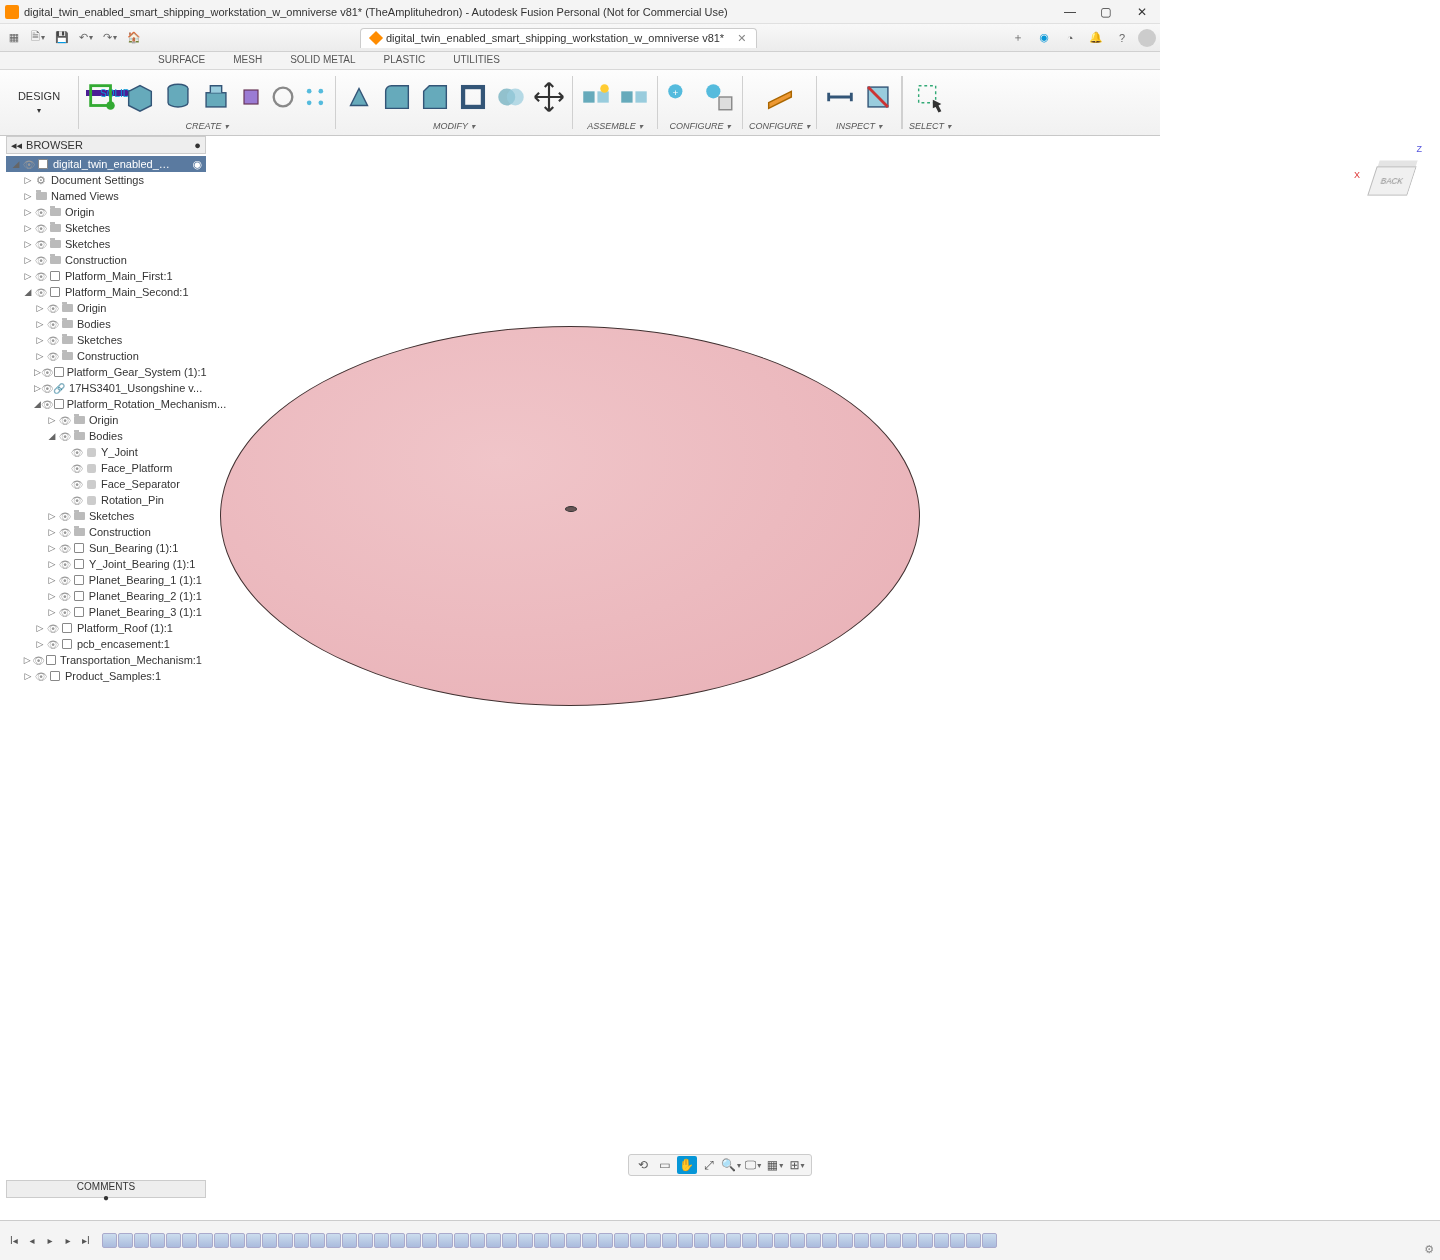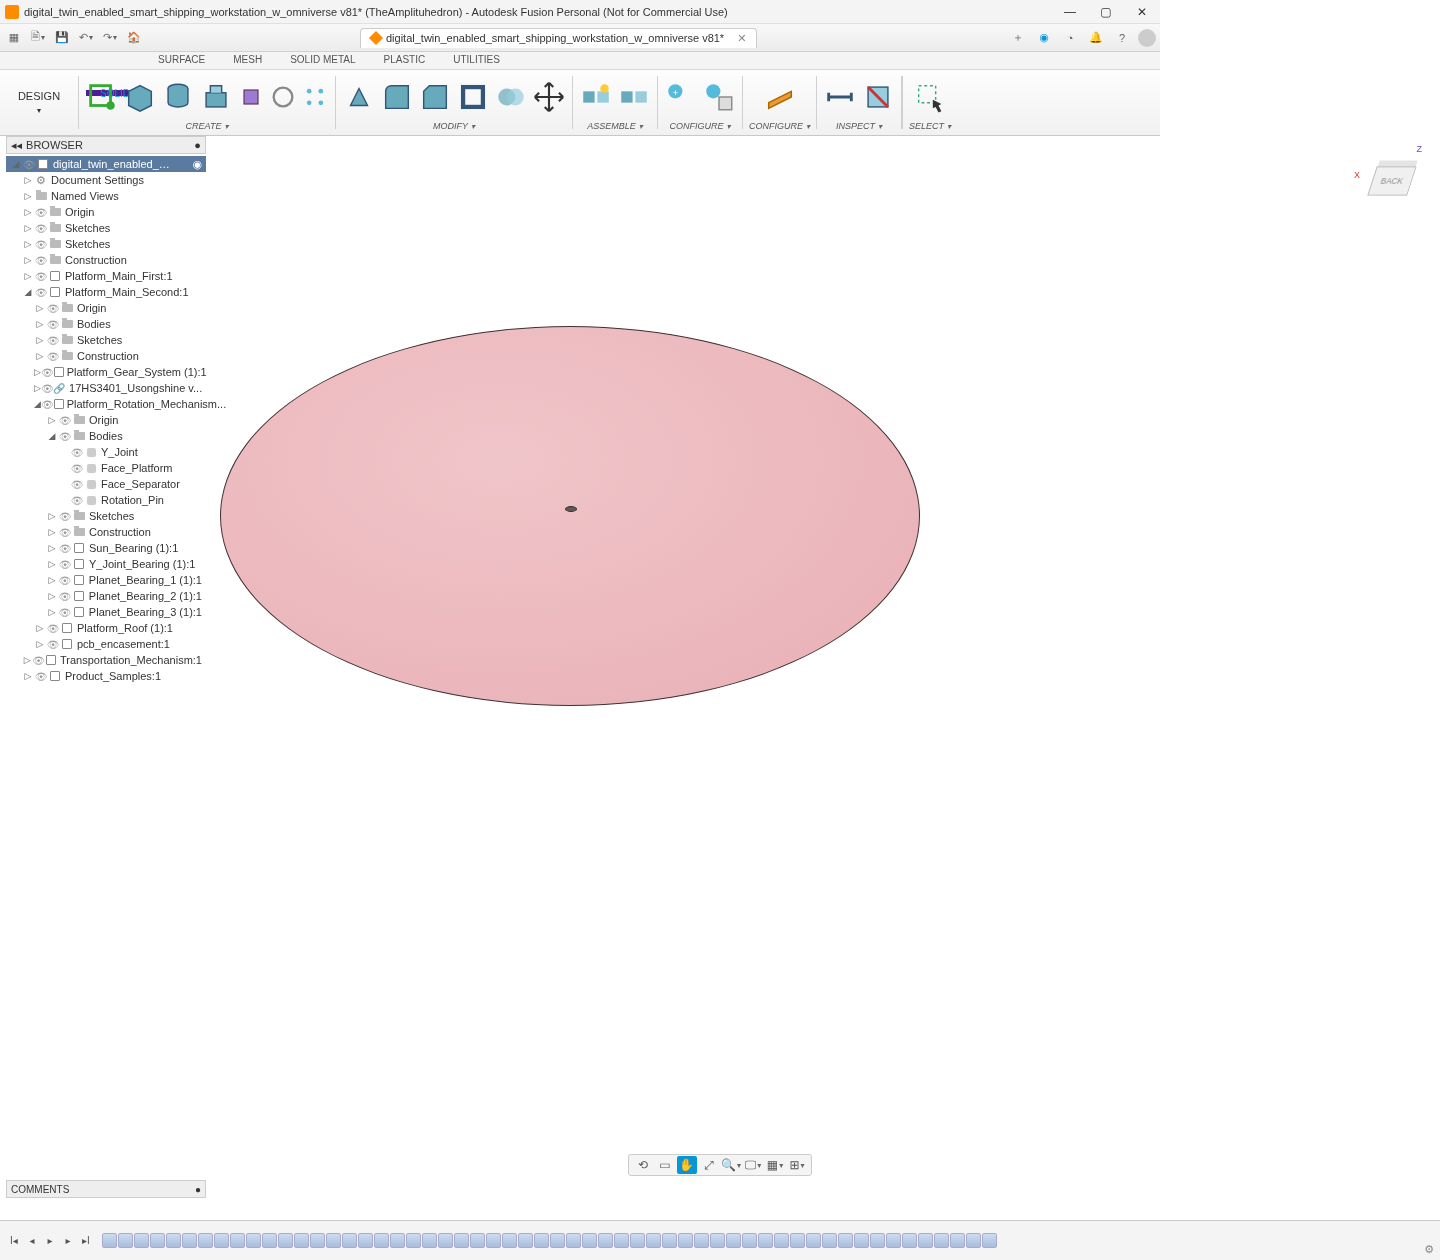--- a/index.html
+++ b/index.html
@@ -48,21 +48,21 @@
 .vc-face { width: 40px; height: 30px; background: #f0f0f0; border: 1px solid #bbb; transform: skewX(-18deg) rotateX(14deg); display: flex; align-items: center; justify-content: center; font-size: 8px; color: #888; position: absolute; top: 18px; left: 4px; box-shadow: 0 -7px 0 -1px #e4e4e4; }
 .axis-x { position: absolute; left: -14px; top: 22px; color: #d33; font-size: 9px; }
 .axis-z { position: absolute; right: -2px; top: -4px; color: #55d; font-size: 9px; }
 .disk-top { position: absolute; left: 220px; top: 190px; width: 700px; height: 380px; background: radial-gradient(ellipse at 40% 35%, #f0c5c9, #e8afb5); border-radius: 50%; border: 1px solid #403030; }
 .disk-side { position: absolute; left: 220px; top: 200px; width: 700px; height: 382px; background: #d89aa0; border-radius: 50%; border: 1px solid #403030; z-index: -1; }
 .disk-shadow { position: absolute; left: 250px; top: 300px; width: 720px; height: 340px; background: radial-gradient(ellipse, rgba(0,0,0,0.12), transparent 70%); border-radius: 50%; z-index: -2; }
 .hole { position: absolute; left: 565px; top: 370px; width: 12px; height: 6px; background: #655; border-radius: 50%; border: 1px solid #333; }
 .navbar { position: absolute; bottom: 44px; left: 50%; transform: translateX(-50%); height: 22px; background: #f4f4f4; border: 1px solid #ccc; border-radius: 3px; display: flex; align-items: center; padding: 0 4px; gap: 2px; }
 .nav-ico { width: 20px; height: 18px; display: flex; align-items: center; justify-content: center; cursor: pointer; color: #555; font-size: 12px; border-radius: 2px; }
 .nav-ico.active { background: #0696d7; color: #fff; }
-.comments { position: absolute; bottom: 22px; left: 6px; width: 200px; height: 18px; background: #eee; border: 1px solid #ccc; display: flex; align-items: center; padding: 0 4px; font-size: 10px; }
+.comments { position: absolute; bottom: 22px; left: 6px; width: 200px; height: 18px; background: #eee; border: 1px solid #ccc; display: flex; align-items: center; padding: 0 4px; font-size: 10px; flex-direction: column; }
 .comments .sp { flex: 1; }
 .timeline { position: absolute; bottom: 0; left: 0; right: 0; height: 40px; background: #f4f4f4; border-top: 1px solid #ccc; display: flex; align-items: center; padding: 0 6px; gap: 2px; }
 .tl-btn { width: 16px; height: 16px; display: flex; align-items: center; justify-content: center; color: #555; cursor: pointer; font-size: 10px; }
 .tl-track { flex: 1; display: flex; gap: 1px; overflow: hidden; margin: 0 6px; }
 .tl-item { width: 15px; height: 15px; border: 1px solid #aac; border-radius: 2px; background: linear-gradient(#cde,#abd); flex-shrink: 0; }
 .tl-gear { position: absolute; right: 6px; bottom: 4px; color: #888; cursor: pointer; }
 svg.ico { width: 100%; height: 100%; }
 .caret::after { content: "▾"; font-size: 8px; color: #666; margin-left: 1px; }
 </style>
 </head>

